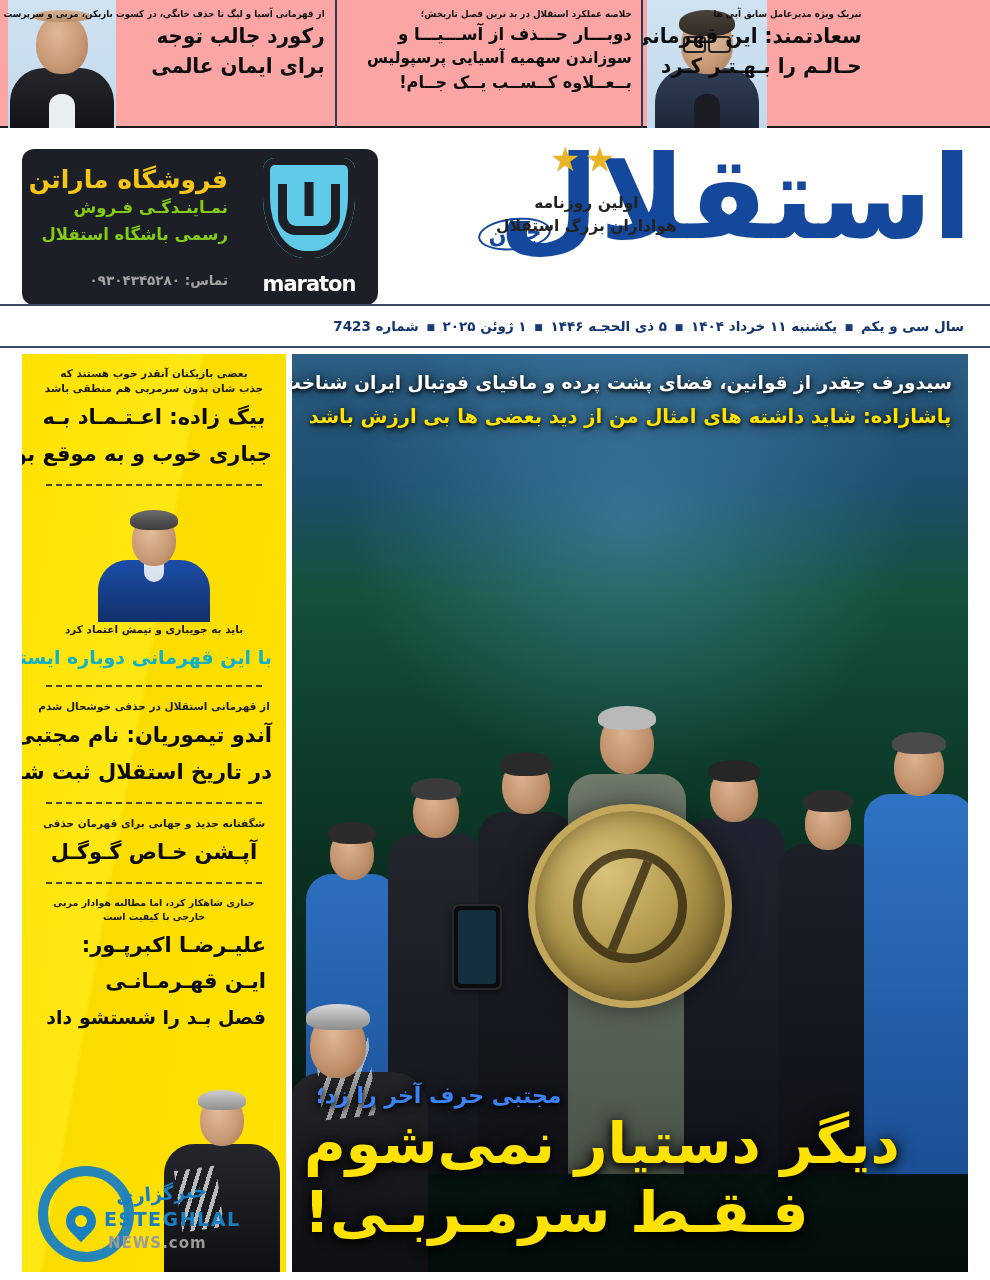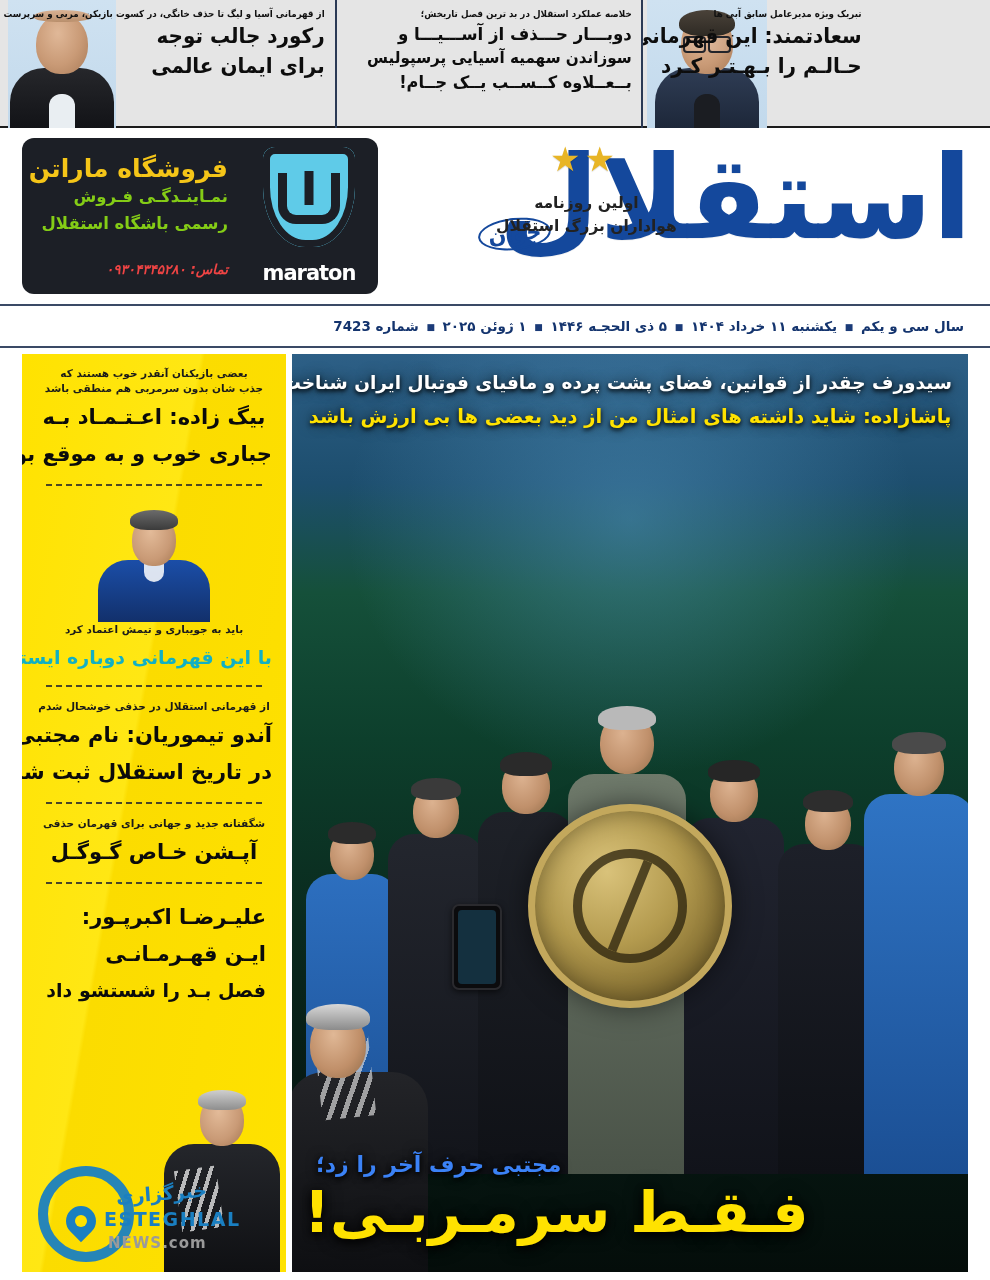--- a/index.html
+++ b/index.html
@@ -7,21 +7,21 @@
   body{
     width:990px;height:1280px;overflow:hidden;
     font-family:"DejaVu Sans","Liberation Sans",sans-serif;
     direction:rtl;position:relative;
   }
   .page{position:relative;width:990px;height:1280px;background:#fff;}
 
   
   .topstrip{
     position:absolute;left:0;top:0;width:990px;height:128px;
-    background:#e5e5e5;display:flex;flex-direction:row-reverse;
+    background:#fca5a5;display:flex;flex-direction:row-reverse;
     box-sizing:border-box;border-bottom:2px solid #1b1b1b;
   }
   .topcell{position:relative;box-sizing:border-box;overflow:hidden;height:128px;}
   .tc-right{width:336px;}
   .tc-mid{width:310px;border-right:2px solid #2b3a55;border-left:2px solid #2b3a55;}
   .tc-left{width:348px;}
   .tc-inner{position:absolute;inset:0;padding:8px 10px 4px 10px;}
   .kicker{
     font-size:9.5px;font-weight:700;color:#111;text-align:right;
     letter-spacing:-0.2px;line-height:1.25;white-space:nowrap;
@@ -71,36 +71,36 @@
   .face .body.suit{background:linear-gradient(180deg,#2f3d55 0%,#1d2739 100%);}
   .face .body.puffer{background:linear-gradient(180deg,#26272b 0%,#121317 100%);}
   .face .shirt{
     position:absolute;left:50%;bottom:0;transform:translateX(-50%);
     width:26px;height:34px;background:#e9eef2;border-radius:12px 12px 0 0;
   }
 
   
   .masthead{position:absolute;left:0;top:128px;width:990px;height:176px;background:#fff;}
   .ad{
-    position:absolute;right:auto;left:22px;top:10px;width:356px;height:156px;
+    position:absolute;right:auto;left:22px;top:21px;width:356px;height:156px;
     background:#1c1f26;border-radius:12px;overflow:hidden;
     display:flex;flex-direction:row-reverse;align-items:center;
   }
   .ad-text{flex:1;padding:8px 12px 8px 4px;text-align:right;}
   .ad-title{
     font-size:25px;font-weight:900;color:#f5c518;letter-spacing:-0.5px;
     line-height:1.1;white-space:nowrap;
   }
   .ad-line{
     font-size:16.5px;font-weight:800;color:#84cc16;line-height:1.35;
     letter-spacing:-0.3px;white-space:nowrap;margin-top:4px;
   }
   .ad-phone{
-    font-size:13.5px;font-weight:800;color:#ef4444;margin-top:26px;
-    letter-spacing:-0.2px;white-space:nowrap;font-style:italic;
+    font-size:13.5px;font-weight:800;color:#a3a3a3;margin-top:26px;
+    letter-spacing:-0.2px;white-space:nowrap;
   }
   .ad-logo{width:138px;height:150px;position:relative;}
   .shield{
     position:absolute;left:50%;top:6px;transform:translateX(-50%);
     width:92px;height:100px;background:#5fcbe8;
     border-radius:12px 12px 46% 46%/12px 12px 60% 60%;
     box-shadow:inset 0 0 0 7px #1c1f26, inset 0 0 0 13px #5fcbe8;
   }
   .shield:after{
     content:"";position:absolute;left:50%;top:26px;transform:translateX(-50%);
@@ -460,20 +460,21 @@
         <div class="sb-sep"></div>
       </div>
 
       <div class="sb-item">
         <div class="sb-kicker">شگفتانه جدید و جهانی برای قهرمان حذفی</div>
         <div class="sb-head sp">آپـشن خـاص گـوگـل</div>
         <div class="sb-sep"></div>
       </div>
 
       <div class="sb-item">
+        <div class="sb-kicker" style="font-size:9.5px;">جباری شاهکار کرد، اما مطالبه هوادار مربی خارجی با کیفیت است</div>
         <div class="sb-head sp" style="text-align:right;padding-right:6px;">علیـرضـا اکبرپـور:</div>
         <div class="sb-head sp" style="text-align:right;padding-right:6px;">ایـن قهـرمـانـی</div>
         <div class="sb-head" style="text-align:right;padding-right:6px;font-size:19px;">فصل بـد را شستشو داد</div>
       </div>
 
       <div class="coach" style="position:absolute;left:auto;right:6px;bottom:0;transform:none;width:116px;height:190px;">
         <div class="c-body black" style="height:128px;width:116px;"></div>
         <div class="c-head" style="top:12px;"></div>
         <div class="c-hair gray" style="top:8px;"></div>
         <div style="position:absolute;left:14px;top:86px;width:42px;height:62px;background:repeating-linear-gradient(115deg,rgba(225,225,225,.8) 0 4px,rgba(0,0,0,0) 4px 11px);transform:rotate(-8deg);"></div>
@@ -532,20 +533,21 @@
 
       <div class="photo-person">
         <div class="pp-body"></div>
         <div class="pp-stripe"></div>
         <div class="pp-head"></div>
         <div class="pp-hair"></div>
       </div>
 
       <div class="headline-bottom">
         <div class="hb-kicker">مجتبی حرف آخر را زد؛</div>
+        <div class="hb-main">دیگر دستیار نمی‌شوم</div>
         <div class="hb-main l2">فـقـط سرمـربـی!</div>
       </div>
     </div>
 
     <div class="credit-wrap">
       
     </div>
 
   </div>
 </div>

